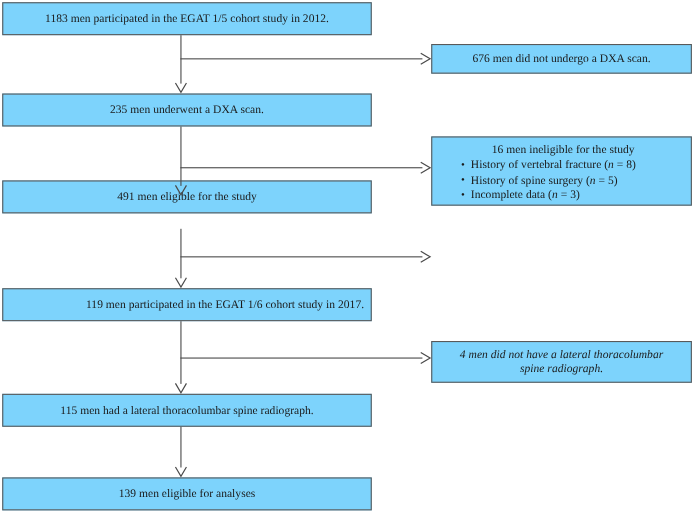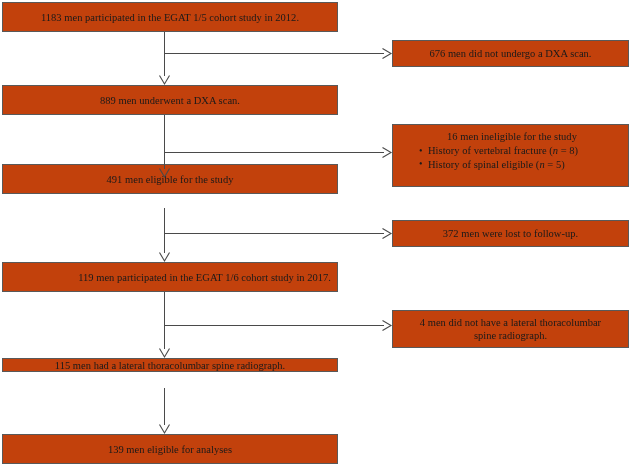--- a/index.html
+++ b/index.html
@@ -12,21 +12,21 @@
     width: 631px;
     height: 466px;
     background: #ffffff;
     font-family: "Liberation Serif", "DejaVu Serif", serif;
     overflow: hidden;
   }
   .box {
     position: absolute;
     box-sizing: border-box;
     border: 1px solid #595959;
-    background: #c2410c;
+    background: #7dd3fc;
     display: flex;
     align-items: center;
     justify-content: center;
     text-align: center;
     color: #1a1a1a;
     font-size: 10.5px;
     line-height: 13px;
     letter-spacing: 0.02px;
   }
   .box.left { left: 2px; width: 336px; }
@@ -94,56 +94,54 @@
 </head>
 <body>
 
 <div id="canvas">
 
   <div class="box left" style="top:2px; height:30px;">
     <span class="txt">1183 men participated in the EGAT 1/5 cohort study in 2012.</span>
   </div>
 
   <div class="box left" style="top:85px; height:30px;">
-    <span class="txt">889 men underwent a DXA scan.</span>
+    <span class="txt">235 men underwent a DXA scan.</span>
   </div>
 
   <div class="box left" style="top:164px; height:30px;">
     <span class="txt">491 men eligible for the study</span>
   </div>
 
   <div class="box left" style="top:262px; height:30px;justify-content:flex-end;">
     <span class="txt">119 men participated in the EGAT 1/6 cohort study in 2017.</span>
   </div>
 
-  <div class="box left" style="top:358px; height:14px;">
+  <div class="box left" style="top:358px; height:30px;">
     <span class="txt">115 men had a lateral thoracolumbar spine radiograph.</span>
   </div>
 
   <div class="box left" style="top:434px; height:30px;">
     <span class="txt">139 men eligible for analyses</span>
   </div>
 
   <div class="box right" style="top:40px; height:27px;">
     <span class="txt">676 men did not undergo a DXA scan.</span>
   </div>
 
   <div class="box right listbox" style="top:124px; height:63px;">
     <div class="head">16 men ineligible for the study</div>
     <ul>
       <li><span>History of vertebral fracture (</span><span class="ital">n</span><span> = 8)</span></li>
-      <li><span>History of spinal eligible (</span><span class="ital">n</span><span> = 5)</span></li>
+      <li><span>History of spine surgery (</span><span class="ital">n</span><span> = 5)</span></li>
+      <li><span>Incomplete data (</span><span class="ital">n</span><span> = 3)</span></li>
     </ul>
   </div>
 
-  <div class="box right" style="top:220px; height:27px;">
-    <span class="txt">372 men were lost to follow-up.</span>
-  </div>
-
-  <div class="box right listbox" style="top:310px; height:38px; display:flex; align-items:center; justify-content:center; text-align:center; padding:0 6px;">
+
+  <div class="box right listbox" style="top:310px; height:38px; display:flex; align-items:center; justify-content:center; text-align:center; padding:0 6px;font-style:italic;">
     <div style="width:100%;">
       <div>4 men did not have a lateral thoracolumbar</div>
       <div>spine radiograph.</div>
     </div>
   </div>
 
   <div class="vline" style="left:164px; top:32px; height:44px;"></div>
   <div class="arrow-down" style="left:159px; top:75px;">
     <svg width="11" height="10" viewBox="0 0 11 10">
       <path d="M0.5 0.5 L5.5 9 L10.5 0.5" fill="none" stroke="#4a4a4a" stroke-width="1.1"></path>

